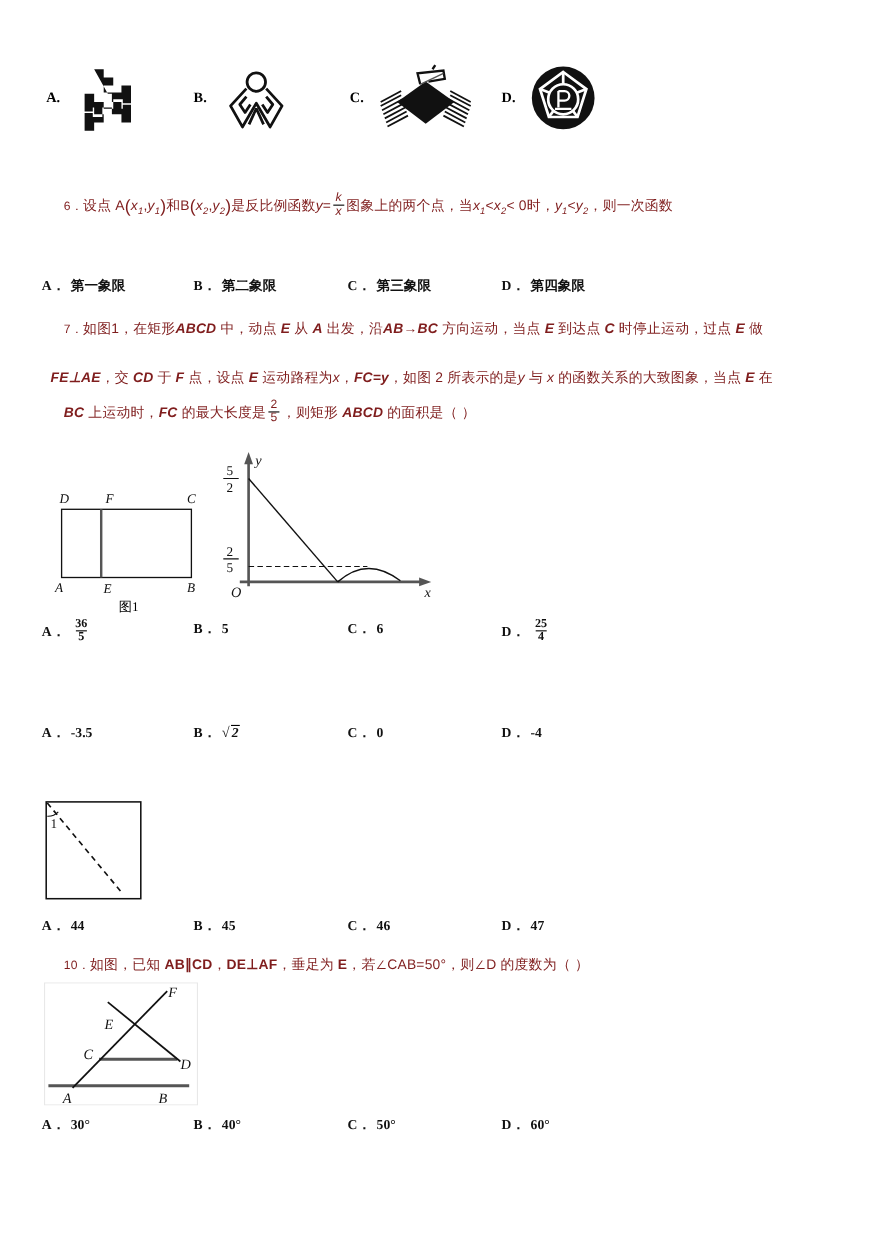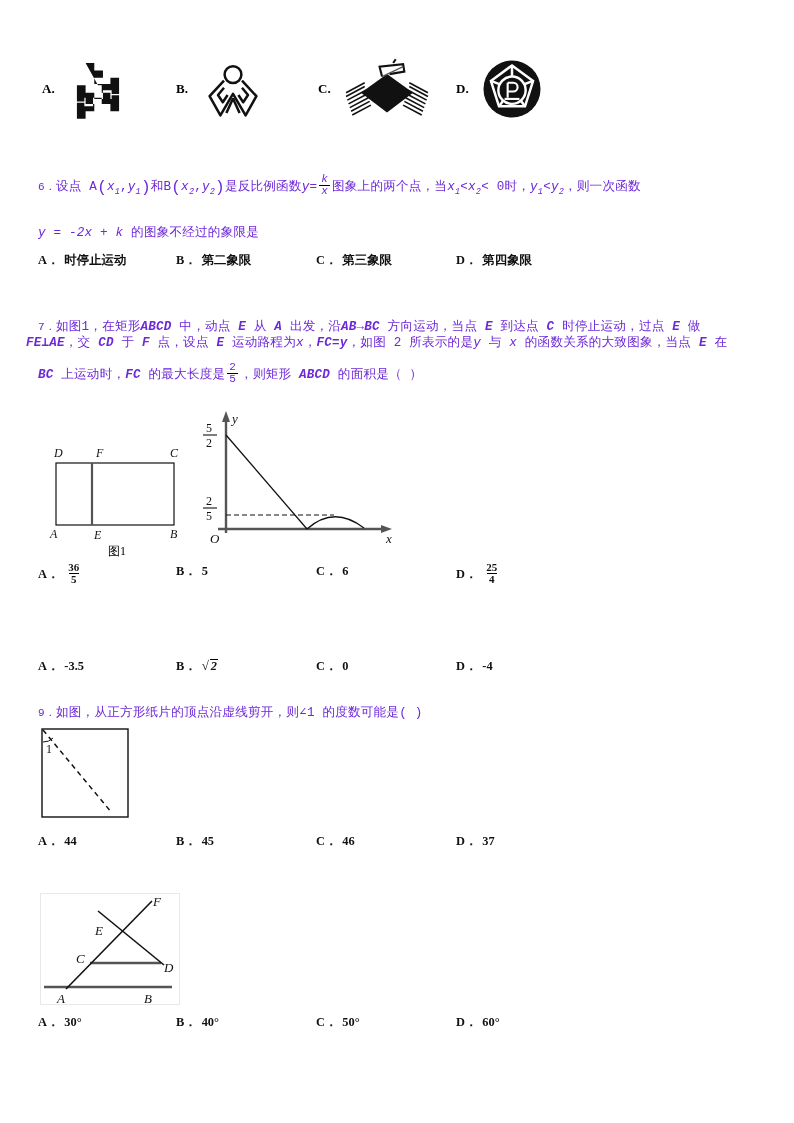--- a/index.html
+++ b/index.html
@@ -18,25 +18,26 @@
   .page {
     position: absolute;
     left: 0; top: 0;
     width: 794px;
     height: 1123px;
   }
   .abs { position: absolute; }
 
   
   .qtext {
-    font-family: Liberation Mono, monospace;
+    font-family: Liberation Sans, sans-serif;
     font-size: 12.6px;
     line-height: 30px;
     letter-spacing: .2px;
-    color: #6d28d9;
+    color: #7f1d1d;
+    margin-left: 20px;
   }
   .qnum { font-size: 11px; }
   .bi { font-style: italic; font-weight: bold; }
   .it { font-style: italic; }
   .bd { font-weight: bold; }
   .opt {
     font-family: "Liberation Serif", "DejaVu Serif", serif;
     font-size: 12.4px;
     font-weight: bold;
     color: #111;
@@ -192,45 +193,41 @@
     </div>
   </div>
 
   <div class="abs qtext" style="left:38px; top:172px; width:730px;">
     <span class="qnum">6．</span><span>设点 A</span><span class="bigparen">(</span><span class="it">x</span><span class="sub">1</span><span>,</span><span class="it">y</span><span class="sub">1</span><span class="bigparen">)</span><span>和B</span><span class="bigparen">(</span><span class="it">x</span><span class="sub">2</span><span>,</span><span class="it">y</span><span class="sub">2</span><span class="bigparen">)</span><span>是反比例函数</span><span class="it">y</span><span>=</span><span class="frac">
         <span class="num it">k</span>
         <span class="den it">x</span>
       </span><span>图象上的两个点，当</span><span class="it">x</span><span class="sub">1</span><span>&lt;</span><span class="it">x</span><span class="sub">2</span><span>&lt; 0</span><span>时，</span><span class="it">y</span><span class="sub">1</span><span>&lt;</span><span class="it">y</span><span class="sub">2</span><span>，则一次函数</span>
   </div>
 
-  <div class="abs qtext" style="left:38px; top:218px;">
-    <span class="it">y = -2x + k</span>
-    <span>的图象不经过的象限是</span>
-  </div>
 
   <div class="optrow" style="left:38px; top:252px;">
     <div class="optcell opt" style="left:0px;">
         <span class="optlabel">A．</span>
-        <span>时停止运动</span>
+        <span>第一象限</span>
       </div>
     <div class="optcell opt" style="left:138px;">
         <span class="optlabel">B．</span>
         <span>第二象限</span>
       </div>
     <div class="optcell opt" style="left:278px;">
         <span class="optlabel">C．</span>
         <span>第三象限</span>
       </div>
     <div class="optcell opt" style="left:418px;">
         <span class="optlabel">D．</span>
         <span>第四象限</span>
       </div>
   </div>
 
-  <div class="abs qtext" style="left:38px; top:312px; width:736px;">
+  <div class="abs qtext" style="left:38px; top:284px; width:736px;">
     <span class="qnum">7．</span><span>如图1，在矩形</span><span class="bi">ABCD</span><span> 中，动点 </span><span class="bi">E</span><span> 从 </span><span class="bi">A</span><span> 出发，沿</span><span class="bi">AB→BC</span><span> 方向运动，当点 </span><span class="bi">E</span><span> 到达点 </span><span class="bi">C</span><span> 时停止运动，过点 </span><span class="bi">E</span><span> 做</span>
   </div>
 
   <div class="abs qtext" style="left:26px; top:328px; width:736px;">
     <span class="bi">FE⊥AE</span><span>，交 </span><span class="bi">CD</span><span> 于 </span><span class="bi">F</span><span> 点，设点 </span><span class="bi">E</span><span> 运动路程为</span><span class="it">x</span><span>，</span><span class="bi">FC=y</span><span>，如图 2 所表示的是</span><span class="it">y</span><span> 与 </span><span class="it">x</span><span> 的函数关系的大致图象，当点 </span><span class="bi">E</span><span> 在</span>
   </div>
 
   <div class="abs qtext" style="left:38px; top:360px; width:736px;">
     <span class="bi">BC</span><span> 上运动时，</span><span class="bi">FC</span><span> 的最大长度是</span><span class="frac">
         <span class="num">2</span>
@@ -322,23 +319,20 @@
     <div class="optcell opt" style="left:278px;">
         <span class="optlabel">C．</span>
         <span>0</span>
       </div>
     <div class="optcell opt" style="left:418px;">
         <span class="optlabel">D．</span>
         <span>-4</span>
       </div>
   </div>
 
-  <div class="abs qtext" style="left:38px; top:698px;">
-    <span class="qnum">9．</span><span>如图，从正方形纸片的顶点沿虚线剪开，则∠1 的度数可能是(    )</span>
-  </div>
 
   <div class="abs" style="left:40px; top:727px;">
     <svg width="92" height="95" viewBox="0 0 92 95" aria-hidden="true">
       <rect x="2" y="2" width="86" height="88" fill="none" stroke="#111" stroke-width="1.4"></rect>
 
       <line x1="3" y1="3" x2="72" y2="86" stroke="#111" stroke-width="1.5" stroke-dasharray="5,4"></line>
 
       <path d="M3 15 A 13 13 0 0 0 13 11" fill="none" stroke="#111" stroke-width="1"></path>
       <text x="6" y="26" font-family="Liberation Serif, serif" font-size="12" fill="#111">1</text>
     </svg>
@@ -352,24 +346,27 @@
     <div class="optcell opt" style="left:138px;">
         <span class="optlabel">B．</span>
         <span>45</span>
       </div>
     <div class="optcell opt" style="left:278px;">
         <span class="optlabel">C．</span>
         <span>46</span>
       </div>
     <div class="optcell opt" style="left:418px;">
         <span class="optlabel">D．</span>
-        <span>37</span>
-      </div>
-  </div>
-
+        <span>47</span>
+      </div>
+  </div>
+
+  <div class="abs qtext" style="left:38px; top:862px;">
+    <span class="qnum">10．</span><span>如图，已知 </span><span class="bd">AB</span><span class="bd">∥</span><span class="bd">CD</span><span>，</span><span class="bd">DE⊥AF</span><span>，垂足为 </span><span class="bd">E</span><span>，若∠CAB=50°，则∠D 的度数为（        ）</span>
+  </div>
 
   <div class="abs" style="left:40px; top:893px;">
     <svg width="140" height="112" viewBox="0 0 140 112" aria-hidden="true">
       <rect x="0.5" y="0.5" width="139" height="111" fill="none" stroke="#e8e8e8" stroke-width="1"></rect>
 
       <line x1="4" y1="94" x2="132" y2="94" stroke="#555" stroke-width="2.6"></line>
 
       <line x1="50" y1="70" x2="121" y2="70" stroke="#555" stroke-width="2.6"></line>
 
       <line x1="26" y1="96" x2="112" y2="8" stroke="#111" stroke-width="1.6"></line>

